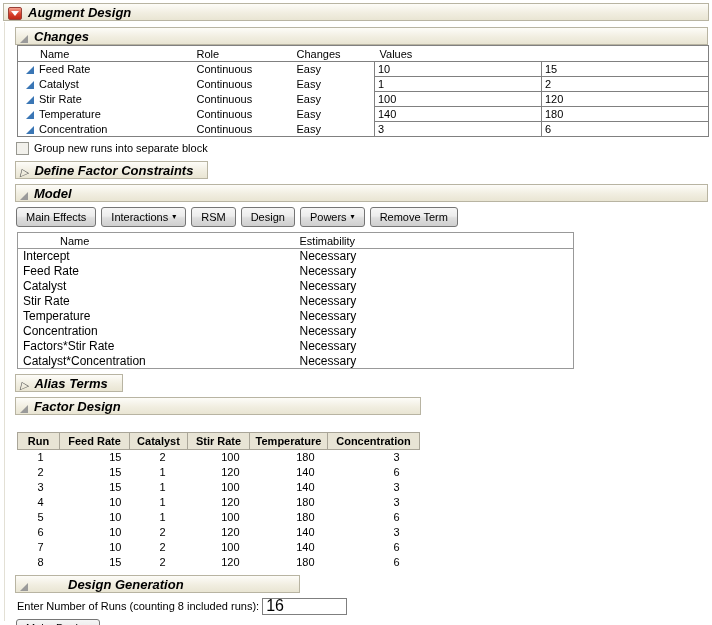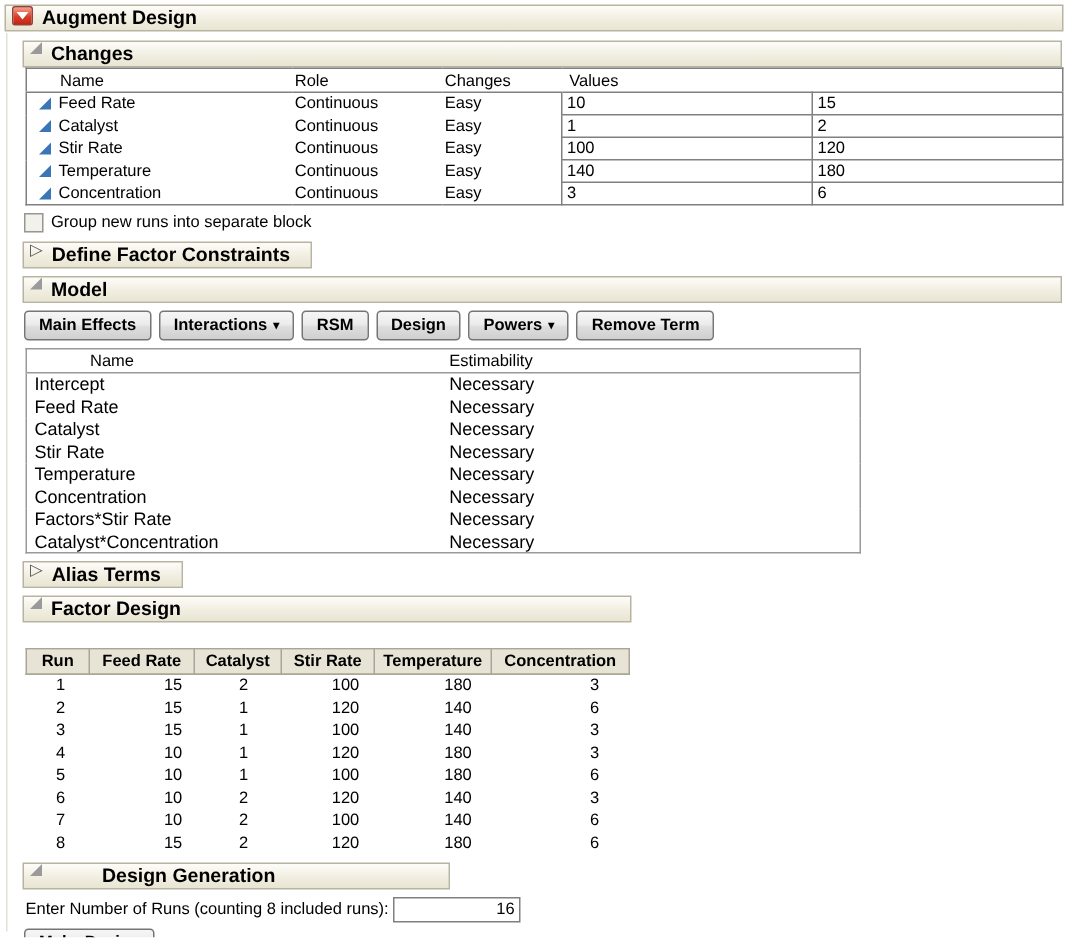--- a/index.html
+++ b/index.html
@@ -2,23 +2,23 @@
 <html><head>
 <meta charset="utf-8">
 <style>
   * { margin:0; padding:0; box-sizing:border-box; }
   html,body { background:#ffffff; }
   body { width:712px; height:625px; font-family:"Liberation Sans",sans-serif; font-size:11px; color:#000; }
   .root { position:relative; width:712px; height:625px; padding:3px 3px 0 3px; overflow:hidden; background:#fff; }
   .root::before { content:""; position:absolute; left:4px; top:22px; bottom:4px; border-left:1px solid #e3e0d5; }
 
   
-  .hdr { display:flex; align-items:flex-start; gap:6px; height:18px; padding:0 1px 0 4px;
+  .hdr { display:flex; align-items:flex-end; gap:6px; height:18px; padding:0 1px 0 4px;
          background:linear-gradient(180deg,#fdfcf8 0%,#f1eee1 55%,#e9e5d3 100%);
-         border:1px solid #b8b4a2; font-weight:bold; font-size:13px; cursor:default; }
+         border:1px solid #b8b4a2; font-weight:bold; font-size:13px; cursor:default;font-style:italic; }
   .hdr-label { white-space:nowrap; }
   .main-hdr { width:706px; margin-bottom:6px; }
   .sec-hdr { margin-left:12px; }
   .full { width:693px; }
   .w-fd { width:406px; }
   .w-dg { width:285px;gap:40px; }
   .fit { width:max-content; padding-right:14px; }
 
   
   .red-tri { width:14px; height:13px; border:1px solid #994036; border-radius:2px;
@@ -40,21 +40,21 @@
 
   
   .chk-row { display:flex; align-items:center; gap:5px; margin:0 0 6px 13px; height:14px; }
   .chk { width:13px; height:13px; border:1px solid #979790; background:#f2f1ec; flex:0 0 auto; }
 
   
   .btns { display:flex; gap:5px; margin:0 0 5px 13px; }
   .btn { display:inline-flex; align-items:center; gap:4px; height:20px; padding:0 9px;
          border:1px solid #757575; border-radius:3px; font-family:"Liberation Sans",sans-serif;
          font-size:11px; color:#000; cursor:default;
-         background:linear-gradient(180deg,#f6f6f6 0%,#ececec 45%,#dedede 55%,#cfcfcf 100%);font-weight:bold; }
+         background:linear-gradient(180deg,#f6f6f6 0%,#ececec 45%,#dedede 55%,#cfcfcf 100%); }
   .btn .dd { font-size:8px; line-height:1; }
 
   
   .model-tbl { border-collapse:collapse; table-layout:fixed; margin:0 0 5px 14px; width:557px; border:1px solid #999; }
   .model-tbl th { font-weight:normal; text-align:left; height:16px; font-size:11px; border-bottom:1px solid #999; padding:0; }
   .model-tbl th.mh-name { width:280px; padding-left:42px; }
   .model-tbl th.mh-est { padding-left:2px; }
   .model-tbl td { height:15px; font-size:12px; }
   .m-name { padding-left:5px; }
   .m-est { padding-left:2px; }
@@ -66,21 +66,21 @@
   .design-tbl th:nth-child(1){width:42px} .design-tbl th:nth-child(2){width:70px}
   .design-tbl th:nth-child(3){width:58px} .design-tbl th:nth-child(4){width:62px}
   .design-tbl th:nth-child(5){width:78px} .design-tbl th:nth-child(6){width:92px}
   .design-tbl td:nth-child(1){padding-right:16px} .design-tbl td:nth-child(2){padding-right:8px}
   .design-tbl td:nth-child(3){padding-right:22px} .design-tbl td:nth-child(4){padding-right:10px}
   .design-tbl td:nth-child(5){padding-right:13px} .design-tbl td:nth-child(6){padding-right:20px}
 
   
   .runs-row { display:flex; align-items:center; margin:0 0 4px 14px; height:17px; }
   .runs-label { white-space:nowrap; }
-  .runs-input { width:85px; height:17px; border:1px solid #7f7f7f; font-family:"Liberation Sans",sans-serif; font-size:11px; text-align:right; padding:0 3px; margin-left:3px; }
+  .runs-input { width:85px; height:17px; border:1px solid #7f7f7f; font-family:"Liberation Sans",sans-serif; font-size:16px; padding:0 3px; margin-left:3px; }
   .make-btn { margin-left:13px; height:19px; }
 </style>
 </head>
 <body>
 
 <div class="root">
 
   <div class="hdr main-hdr">
     <span class="red-tri"></span>
     <span class="hdr-label">Augment Design</span>

